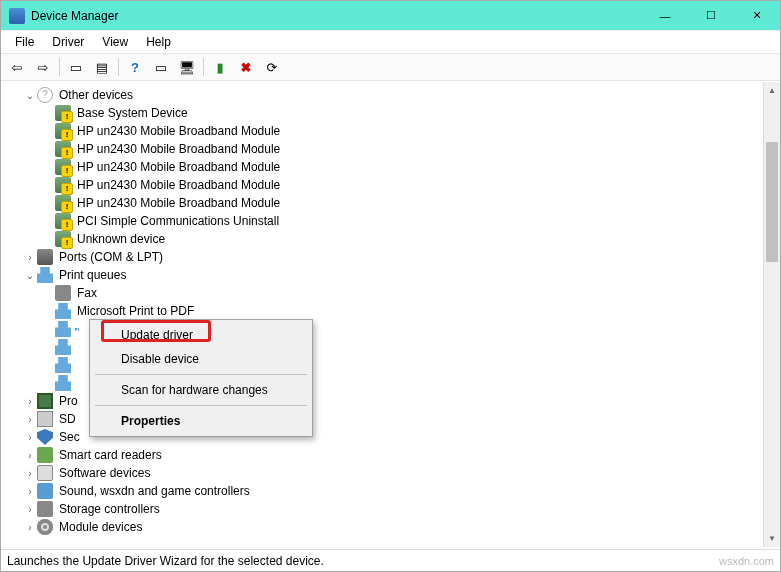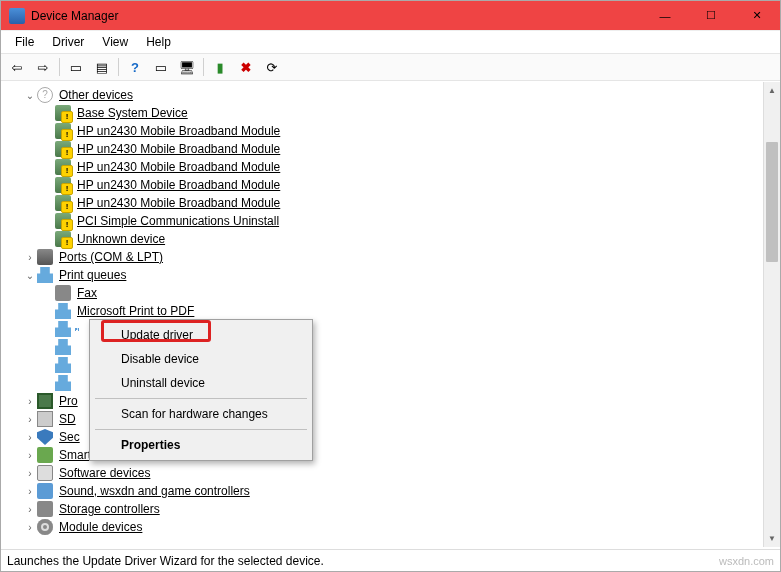--- a/index.html
+++ b/index.html
@@ -13,21 +13,21 @@
     height: 572px;
     overflow: hidden;
     border: 1px solid #aaa;
     position: relative;
   }
   .titlebar {
     display: flex;
     align-items: center;
     height: 30px;
     padding: 0 0 0 8px;
-    background: #ef4444;
+    background: #5eead4;
     border-bottom: 1px solid #eee;
   }
   .titlebar .app-icon {
     width: 16px; height: 16px; margin-right: 6px;
     background: linear-gradient(#4a90d9,#2a60a9);
     border-radius: 2px;
     position: relative;
   }
   .titlebar .title { flex: 0 0 auto; }
   .titlebar .spacer { flex: 1; }
@@ -134,21 +134,21 @@
   }
   .ic-unknown {
     background:#fff; border:1px solid #aaa; border-radius:50%;
     font-size:10px; text-align:center; line-height:14px; color:#aaa;
   }
   .ic-unknown::before { content:"?"; }
 
   .node.selected .label {
     background:#cde8ff; border:1px dotted #5a9bd5; padding:0 1px;
   }
-  .label { padding: 0 2px; text-decoration: underline; }
+  .label { padding: 0 2px; }
 
   .context-menu {
     position: absolute;
     background: #f0f0f0;
     border: 1px solid #a0a0a0;
     box-shadow: 2px 3px 6px rgba(0,0,0,0.3);
     padding: 3px;
     font-size: 12px;
     z-index: 10;
     width: 224px;
@@ -358,21 +358,20 @@
 
   <div class="scrollbar-stub">
     <div class="scroll-arrow up">▲</div>
     <div class="scroll-thumb" style="top:60px;height:120px"></div>
     <div class="scroll-arrow down">▼</div>
   </div>
 
   <div class="context-menu" style="left:88px; top:237px;">
     <div class="ctx-item">Update driver</div>
     <div class="ctx-item">Disable device</div>
-    <div class="ctx-item">Uninstall device</div>
     <div class="ctx-sep"></div>
     <div class="ctx-item">Scan for hardware changes</div>
     <div class="ctx-sep"></div>
     <div class="ctx-item bold">Properties</div>
   </div>
   <div class="highlight-box" style="left:100px; top:238px; width:110px; height:22px;"></div>
 </div>
 
 <div class="statusbar">
   <span>Launches the Update Driver Wizard for the selected device.</span>

